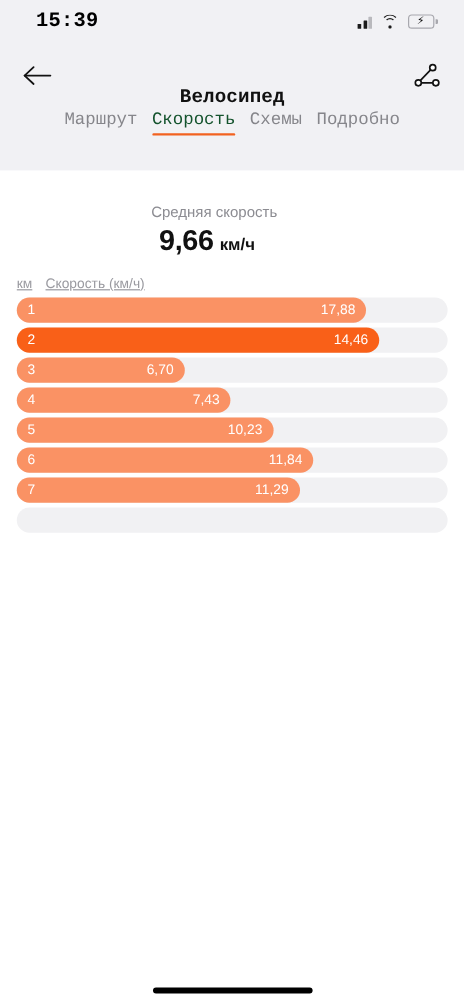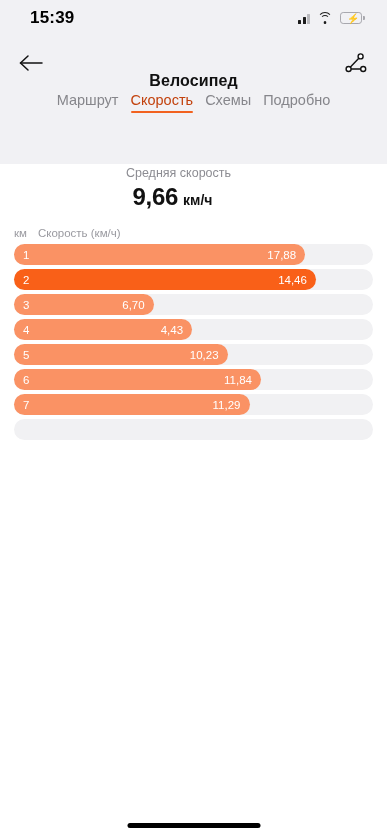--- a/index.html
+++ b/index.html
@@ -8,23 +8,24 @@
     font-family:"Liberation Sans", sans-serif;
     background:#ffffff;
     overflow:hidden;
     position:relative;
     -webkit-font-smoothing:antialiased;
   }
 
   
   .header-region {
     background:#F1F1F4;
-    height:164px;
+    height:142px;
     width:100%;
     position:relative;
+    font-family:Liberation Mono, monospace;
   }
 
   .statusbar {
     height:36px;
     display:flex;
     align-items:center;
     justify-content:space-between;
     padding:0 22px 0 30px;
   }
   .clock {
@@ -91,42 +92,42 @@
 
   
   .tabs {
     display:flex; align-items:flex-start; justify-content:center;
     gap:12px; padding-top:2px;
   }
   .tab {
     font-size:14.5px; color:#86868b; cursor:pointer;
     padding-bottom:5px; position:relative; white-space:nowrap;
   }
-  .tab.active { color:#c2410c;text-align:right; }
+  .tab.active { color:#14532d;text-align:right; }
   .tab.active::after {
     content:""; position:absolute; left:0; right:0; bottom:0;
     height:2px; background:#F2621F; border-radius:2px;
   }
 
   
-  .summary { padding:2px 0 0 0; }
+  .summary { padding:28px 0 0 0; }
   .summary-label {
     font-size:12.5px; color:#8c8c92; text-align:center; margin-left:-30px;
   }
   .summary-value-row {
     display:flex; align-items:baseline; justify-content:center;
     gap:5px; margin-top:3px; margin-left:-42px;
   }
   .summary-value { font-size:24px; font-weight:bold; color:#111; letter-spacing:-0.3px; }
   .summary-unit { font-size:14px; font-weight:bold; color:#111; }
 
   
   .chart { padding:16px 14px 0 14px; }
   .chart-head {
-    display:flex; gap:11px; font-size:11.5px; color:#9a9aa0; padding-bottom:5px;
+    display:flex; gap:11px; font-size:11.5px; color:#9a9aa0; padding-bottom:5px;text-decoration:underline;
   }
   .bar-row {
     position:relative; height:21px; margin-bottom:4px;
   }
   .bar-track {
     position:absolute; inset:0; background:#F1F1F3; border-radius:11px;
   }
   .bar-fill {
     position:absolute; left:0; top:0; bottom:0;
     background:#FA9264; border-radius:11px;
@@ -234,21 +235,21 @@
         <div class="bar-track"></div>
         <div class="bar-fill" style="width: 38.9%;">
           <span class="bar-index">3</span>
           <span class="bar-value">6,70</span>
         </div>
       </div>
       <div class="bar-row">
         <div class="bar-track"></div>
         <div class="bar-fill" style="width: 49.6%;">
           <span class="bar-index">4</span>
-          <span class="bar-value">4,43</span>
+          <span class="bar-value">7,43</span>
         </div>
       </div>
       <div class="bar-row">
         <div class="bar-track"></div>
         <div class="bar-fill" style="width: 59.5%;">
           <span class="bar-index">5</span>
           <span class="bar-value">10,23</span>
         </div>
       </div>
       <div class="bar-row">

